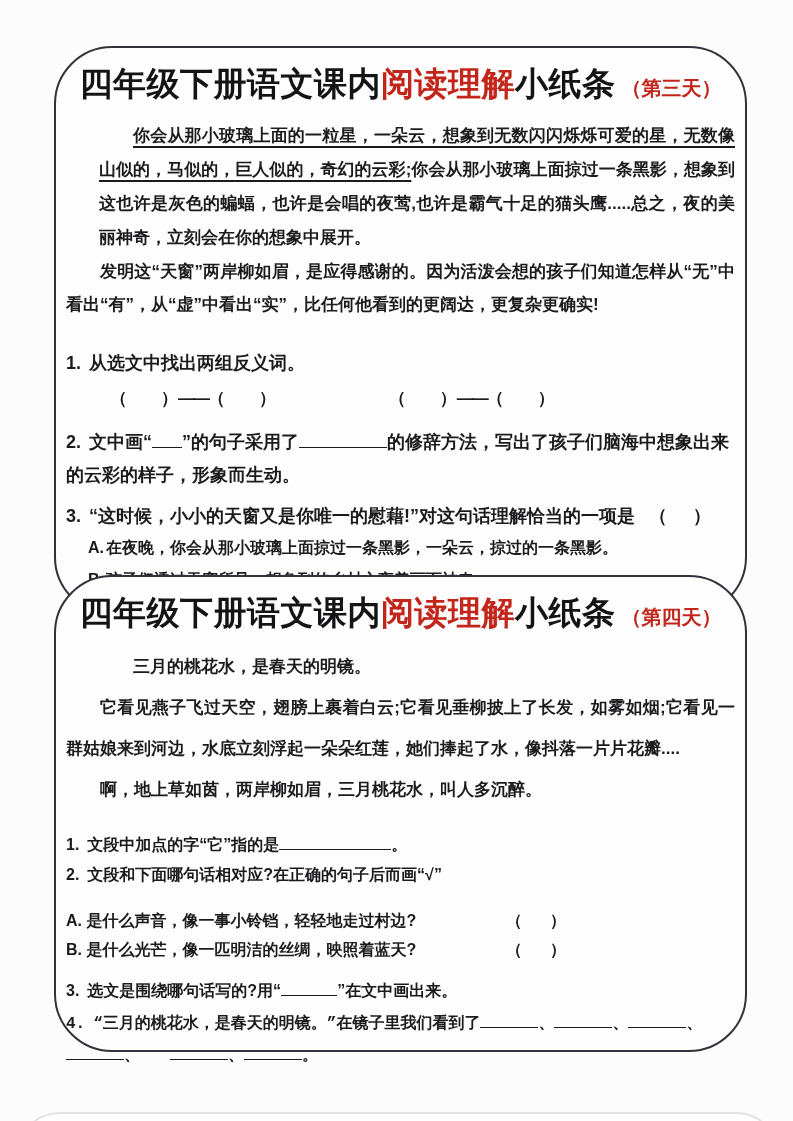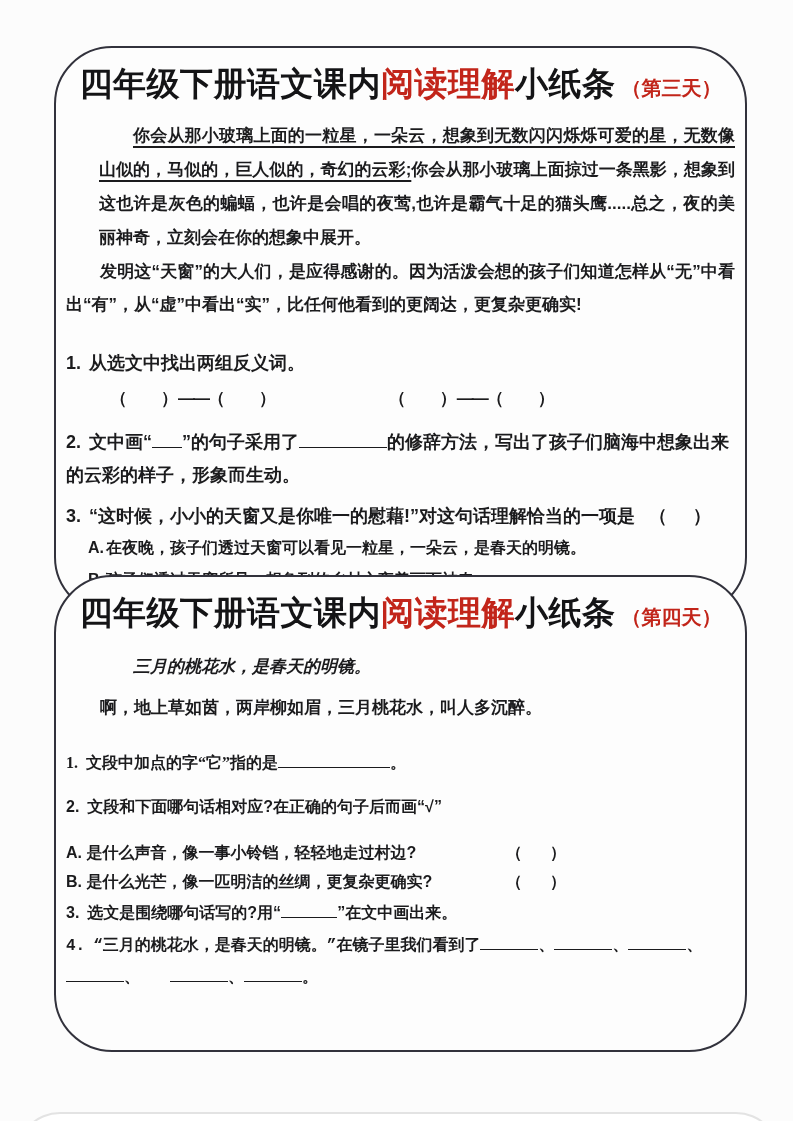--- a/index.html
+++ b/index.html
@@ -32,28 +32,28 @@
   .q1-row{margin-top:26px;}
   .pair-row{margin-top:8px;padding-left:44px;font-size:17px;}
   .pair2{margin-left:108px;}
   .q2-block{margin-top:16px;line-height:33px;}
   .q3-block{margin-top:8px;}
   .choice-paren{margin-left:14px;letter-spacing:4px;}
   .opt{font-size:16px;line-height:31.5px;padding-left:22px;margin:0;}
   .opt .optlabel{margin-right:2px;}
   
   .c2 .passage{line-height:41px;}
-  .c2 .p1{margin-top:10px;font-style:italic;}
+  .c2 .p1{margin-top:10px;}
   .qv{font-size:16px;line-height:30px;margin:0;}
-  .c2 .q1-line{margin-top:20px;font-family:Liberation Serif, serif;}
-  .c2 .q2-line{margin-top:14px;}
+  .c2 .q1-line{margin-top:20px;}
+  .c2 .q2-line{}
   .optrow{position:relative;font-size:16px;line-height:29px;margin:0;}
   .optrow-a{margin-top:16px;}
   .opt-paren{position:absolute;left:440px;top:0;letter-spacing:6px;}
-  .c2 .q3-line{margin-top:2px;line-height:30px;}
+  .c2 .q3-line{margin-top:12px;line-height:30px;}
   .q4-block{margin-top:2px;line-height:32px;margin-right:-18px;font-size:16px;font-family:Liberation Mono, monospace;}
   .q4-indent{display:inline-block;width:30px;}
   
   .bl{display:inline-block;border-bottom:1.8px solid #1b1b1d;height:14px;vertical-align:baseline;}
   .bl-xs{width:30px;}
   .bl-s{width:56px;}
   .bl-m{width:88px;}
   .bl-l{width:112px;}
   .bl-q4{width:58px;}
   .dash{letter-spacing:-2px;}
@@ -67,52 +67,53 @@
 <body>
 
 <div class="card card1 c1">
 
   <div class="title-row">
     <span class="title-main">四年级下册语文课内</span><span class="title-main title-red">阅读理解</span><span class="title-main">小纸条</span><span class="title-day">（第三天）</span>
   </div>
 
   <p class="passage para-indent p1"><span class="u-seg">你会从那小玻璃上面的一粒星，一朵云，想象到无数闪闪烁烁可爱的星，无数像山似的，马似的，巨人似的，奇幻的云彩;</span><span>你会从那小玻璃上面掠过一条黑影，想象到这也许是灰色的蝙蝠，也许是会唱的夜莺,也许是霸气十足的猫头鹰.....总之，夜的美丽神奇，立刻会在你的想象中展开。</span></p>
 
-  <p class="passage para-indent p2">发明这“天窗”的大人们，是应得感谢的。因为活泼会想的孩子们知道怎样从“无”中看出“有”，从“虚”中看出“实”，比任何他看到的更阔达，更复杂更确实!</p>
+  <p class="passage para-indent p2">发明这“天窗”两岸柳如眉，是应得感谢的。因为活泼会想的孩子们知道怎样从“无”中看出“有”，从“虚”中看出“实”，比任何他看到的更阔达，更复杂更确实!</p>
 
   <p class="q q1-row"><span class="qnum">1.</span><span>从选文中找出两组反义词。</span></p>
 
   <div class="pair-row">
     <span class="pairgroup"><span>（　　）</span><span class="dash">——</span><span>（　　）</span></span>
     <span class="pairgroup pair2"><span>（　　）</span><span class="dash">——</span><span>（　　）</span></span>
   </div>
 
   <p class="q q2-block"><span class="qnum">2.</span><span>文中画“</span><span class="bl bl-xs"></span><span>”的句子采用了</span><span class="bl bl-m"></span><span>的修辞方法，写出了孩子们脑海中想象出来的云彩的样子，形象而生动。</span></p>
 
   <p class="q q3-block"><span class="qnum">3.</span><span>“这时候，小小的天窗又是你唯一的慰藉!”对这句话理解恰当的一项是</span><span class="choice-paren">（　）</span></p>
 
-  <p class="opt"><span class="optlabel">A.</span><span>在夜晚，孩子们透过天窗可以看见一粒星，一朵云，是春天的明镜。</span></p>
+  <p class="opt"><span class="optlabel">A.</span><span>在夜晚，你会从那小玻璃上面掠过一条黑影，一朵云，掠过的一条黑影。</span></p>
   <p class="opt"><span class="optlabel">B.</span><span>孩子们透过天窗所见，想象到的乡村之夜美丽而神奇。</span></p>
   <p class="opt"><span class="optlabel">C.</span><span>孩子们的想象是无中生有，虚而不实的，没有意义。</span></p>
 </div>
 
 <div class="card card2 c2">
 
   <div class="title-row">
     <span class="title-main">四年级下册语文课内</span><span class="title-main title-red">阅读理解</span><span class="title-main">小纸条</span><span class="title-day">（第四天）</span>
   </div>
 
   <p class="passage para-indent p1">三月的桃花水，是春天的明镜。</p>
+  <p class="passage para-indent">它看见燕子飞过天空，翅膀上裹着白云;它看见垂柳披上了长发，如雾如烟;它看见一群姑娘来到河边，水底立刻浮起一朵朵红莲，她们捧起了水，像抖落一片片花瓣....</p>
   <p class="passage para-indent">啊，地上草如茵，两岸柳如眉，三月桃花水，叫人多沉醉。</p>
 
   <p class="qv q1-line"><span class="qnum">1.</span><span>文段中加点的字“它”指的是</span><span class="bl bl-l"></span><span>。</span></p>
 
   <p class="qv q2-line"><span class="qnum">2.</span><span>文段和下面哪句话相对应?在正确的句子后而画“√”</span></p>
 
   <p class="optrow optrow-a"><span class="optlabel">A.</span> <span>是什么声音，像一事小铃铛，轻轻地走过村边?</span><span class="opt-paren">（　）</span></p>
-  <p class="optrow"><span class="optlabel">B.</span> <span>是什么光芒，像一匹明洁的丝绸，更复杂更确实?</span><span class="opt-paren">（　）</span></p>
+  <p class="optrow"><span class="optlabel">B.</span> <span>是什么光芒，像一匹明洁的丝绸，映照着蓝天?</span><span class="opt-paren">（　）</span></p>
 
   <p class="qv q3-line"><span class="qnum">3.</span><span>选文是围绕哪句话写的?用“</span><span class="bl bl-s"></span><span>”在文中画出来。</span></p>
 
   <p class="qv q4-block"><span class="qnum">4.</span><span>“三月的桃花水，是春天的明镜。”在镜子里我们看到了</span><span class="bl bl-q4"></span><span>、</span><span class="bl bl-q4"></span><span>、</span><span class="bl bl-q4"></span><span>、</span><span class="bl bl-q4"></span><span>、</span><span class="q4-indent"></span><span class="bl bl-q4"></span><span>、</span><span class="bl bl-q4"></span><span>。</span></p>
 </div>
 
 <div class="next-card-hint"></div>
 
 </body></html>

